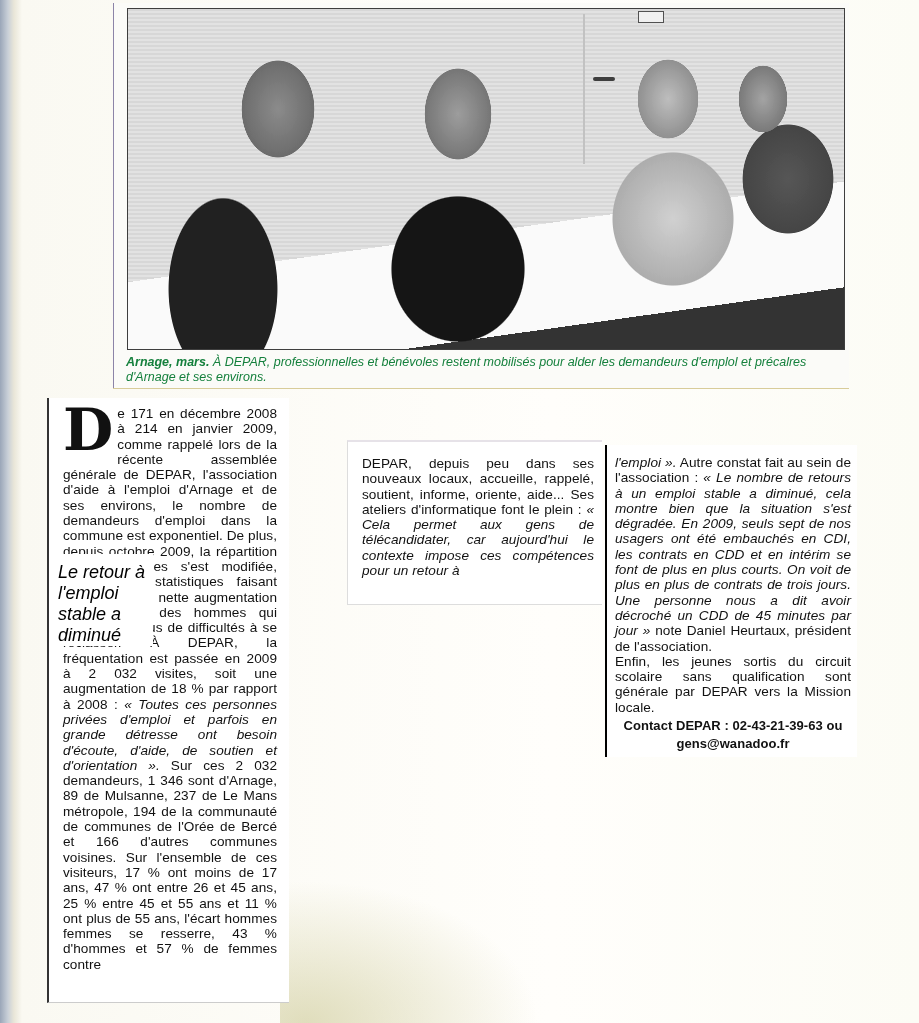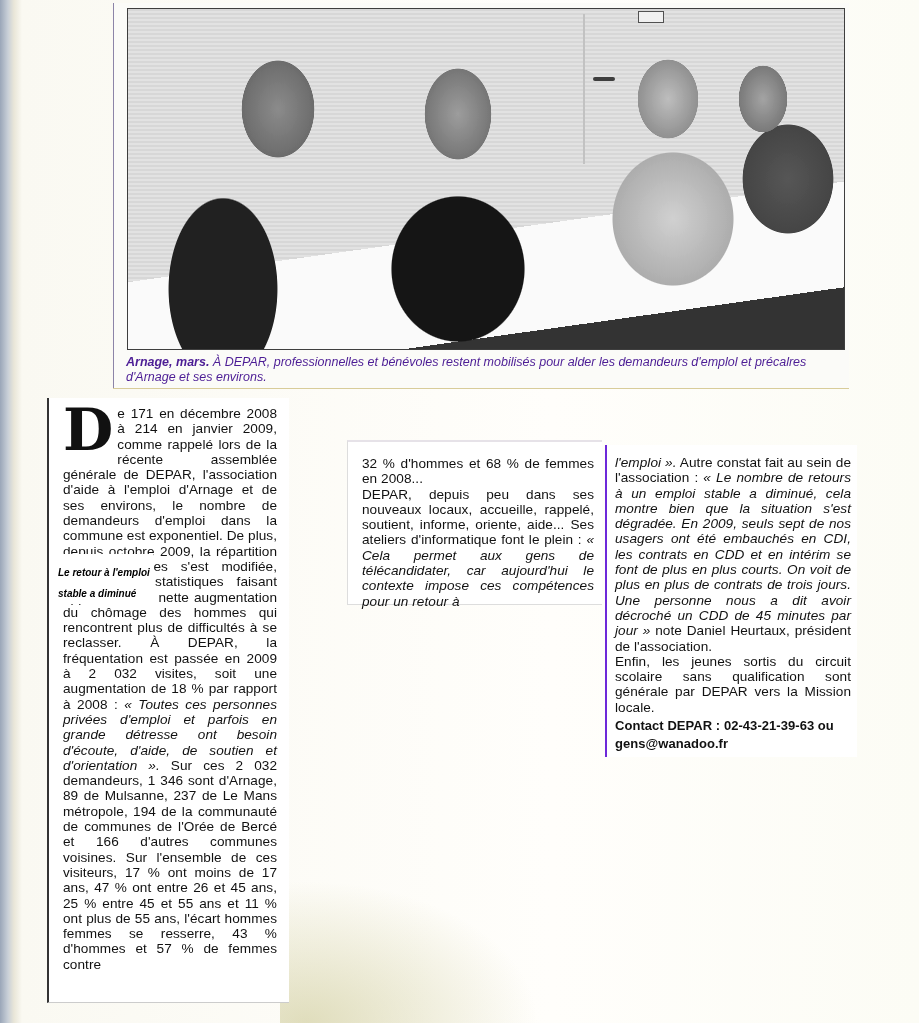--- a/index.html
+++ b/index.html
@@ -31,41 +31,41 @@
       linear-gradient(172deg, transparent 0 62%, #efefef 62% 86%, #3a3a3a 86% 100%),
       repeating-linear-gradient(0deg, #d9d9d9 0 2px, #cfcfcf 2px 4px);
     border:1px solid #444;
     filter: contrast(1.1);
   }
   .photo-door-handle { position:absolute; left:465px; top:68px; width:22px; height:4px; background:#444; border-radius:2px; }
   .photo-door-line { position:absolute; left:455px; top:5px; width:2px; height:150px; background:#bcbcbc; }
   .photo-sign { position:absolute; left:510px; top:2px; width:24px; height:10px; border:1px solid #555; background:#e6e6e6; }
   .caption {
     position:absolute; left:12px; top:352px; width:716px;
-    font-size:12.5px; line-height:15px; color:#4c1d95; font-style:italic;
+    font-size:12.5px; line-height:15px; color:#15803d; font-style:italic;
   }
   .caption b { font-weight:bold; }
 
   .col {
     position:absolute; background:#fff; color:#111;
     font-size:13.6px; line-height:15.3px; letter-spacing:0.05px;
   }
   .col1 { left:47px; top:398px; width:242px; height:605px; padding:8px 12px 0 14px; box-sizing:border-box; border-left:2px solid #333; border-bottom:1px solid #ccc; }
   .col2 { left:347px; top:440px; width:255px; height:165px; padding:14px 8px 0 14px; box-sizing:border-box; border-top:2px solid #e6e2e8; border-left:1px solid #ddd; border-bottom:1px solid #ddd; }
-  .col3 { left:605px; top:445px; width:252px; height:312px; padding:10px 6px 0 8px; box-sizing:border-box; border-left:2px solid #6d28d9; }
+  .col3 { left:605px; top:445px; width:252px; height:312px; padding:10px 6px 0 8px; box-sizing:border-box; border-left:2px solid #000000; }
   .just { text-align:justify; }
   .dropcap {
     float:left; font-family:"DejaVu Serif", serif; font-weight:bold;
     font-size:58px; line-height:44px; margin:2px 4px 0 0; color:#111;
   }
   .pull {
     float:left; width:95px; margin:4px 20px 4px 0; padding-top:8px;
-    font-weight:bold; font-style:italic; font-size:10px; line-height:21px;
+    font-weight:normal; font-style:italic; font-size:18px; line-height:21px;
   }
-  .contact { font-weight:bold; text-align:left; margin-top:3px; font-size:13px; }
+  .contact { font-weight:bold; text-align:center; margin-top:3px; font-size:13px; }
   i { font-style:italic; }
 </style>
 </head>
 <body>
 
 <div class="paper-shade"></div>
 
 <div class="photo-frame">
   <div class="photo">
     <div class="photo-door-line"></div>
@@ -81,21 +81,20 @@
 <div class="col col1 just">
   <span class="dropcap">D</span>
   <span>e 171 en décembre 2008 à 214 en janvier 2009, comme rappelé lors de la récente assemblée générale de DEPAR, l'association d'aide à l'emploi d'Arnage et de ses environs, le nombre de demandeurs d'emploi dans la commune est exponentiel. De plus, depuis octobre 2009, la répartition hommes/femmes s'est modifiée, les courbes statistiques faisant apparaître une nette augmentation du chômage des hommes qui rencontrent plus de difficultés à se reclasser. À DEPAR, la fréquentation est passée en 2009 à 2 032 visites, soit une augmentation de 18 % par rapport à 2008 : </span><i>« Toutes ces personnes privées d'emploi et parfois en grande détresse ont besoin d'écoute, d'aide, de soutien et d'orientation ».</i><span> Sur ces 2 032 demandeurs, 1 346 sont d'Arnage, 89 de Mulsanne, 237 de Le Mans métropole, 194 de la communauté de communes de l'Orée de Bercé et 166 d'autres communes voisines. Sur l'ensemble de ces visiteurs, 17 % ont moins de 17 ans, 47 % ont entre 26 et 45 ans, 25 % entre 45 et 55 ans et 11 % ont plus de 55 ans, l'écart hommes femmes se resserre, 43 % d'hommes et 57 % de femmes contre</span>
 </div>
 
 <div class="col1-pull" style="position:absolute;left:58px;top:550px;width:100px;">
   <div class="pull" style="background:#fff;">Le retour à l'emploi stable a diminué</div>
 </div>
 
 <div class="col col2 just">
-  <div>32 % d'hommes et 68 % de femmes en 2008...</div>
   <span>DEPAR, depuis peu dans ses nouveaux locaux, accueille, rappelé, soutient, informe, oriente, aide... Ses ateliers d'informatique font le plein : </span><i>« Cela permet aux gens de télécandidater, car aujourd'hui le contexte impose ces compétences pour un retour à</i>
 </div>
 
 <div class="col col3 just">
   <i>l'emploi ».</i><span> Autre constat fait au sein de l'association : </span><i>« Le nombre de retours à un emploi stable a diminué, cela montre bien que la situation s'est dégradée. En 2009, seuls sept de nos usagers ont été embauchés en CDI, les contrats en CDD et en intérim se font de plus en plus courts. On voit de plus en plus de contrats de trois jours. Une personne nous a dit avoir décroché un CDD de 45 minutes par jour »</i><span> note Daniel Heurtaux, président de l'association.</span>
   <div>Enfin, les jeunes sortis du circuit scolaire sans qualification sont générale par DEPAR vers la Mission locale.</div>
   <div class="contact">Contact DEPAR : 02-43-21-39-63 ou</div>
   <div class="contact">gens@wanadoo.fr</div>
 </div>
 

